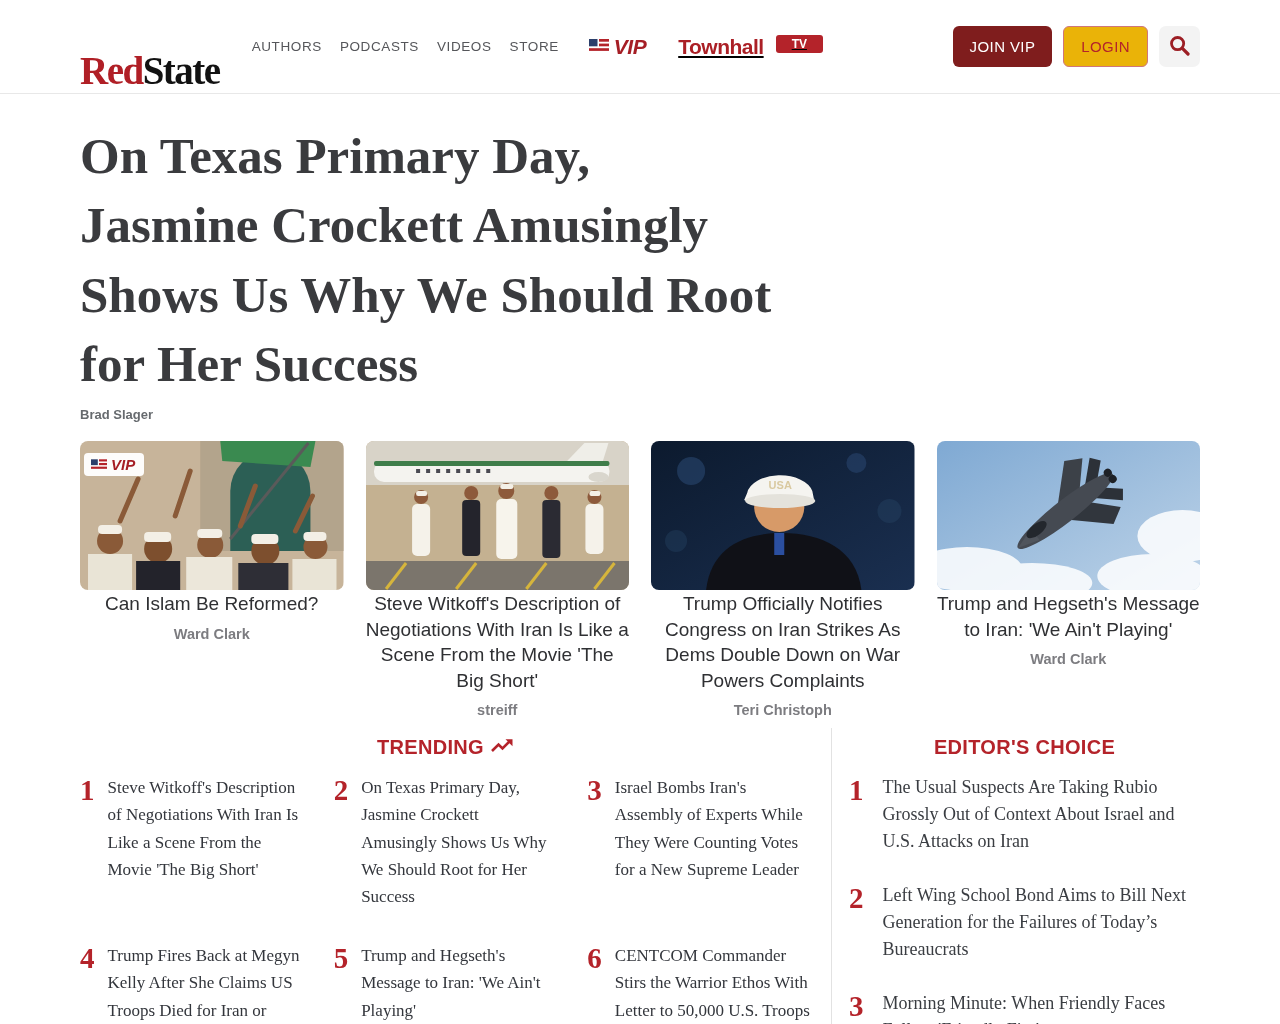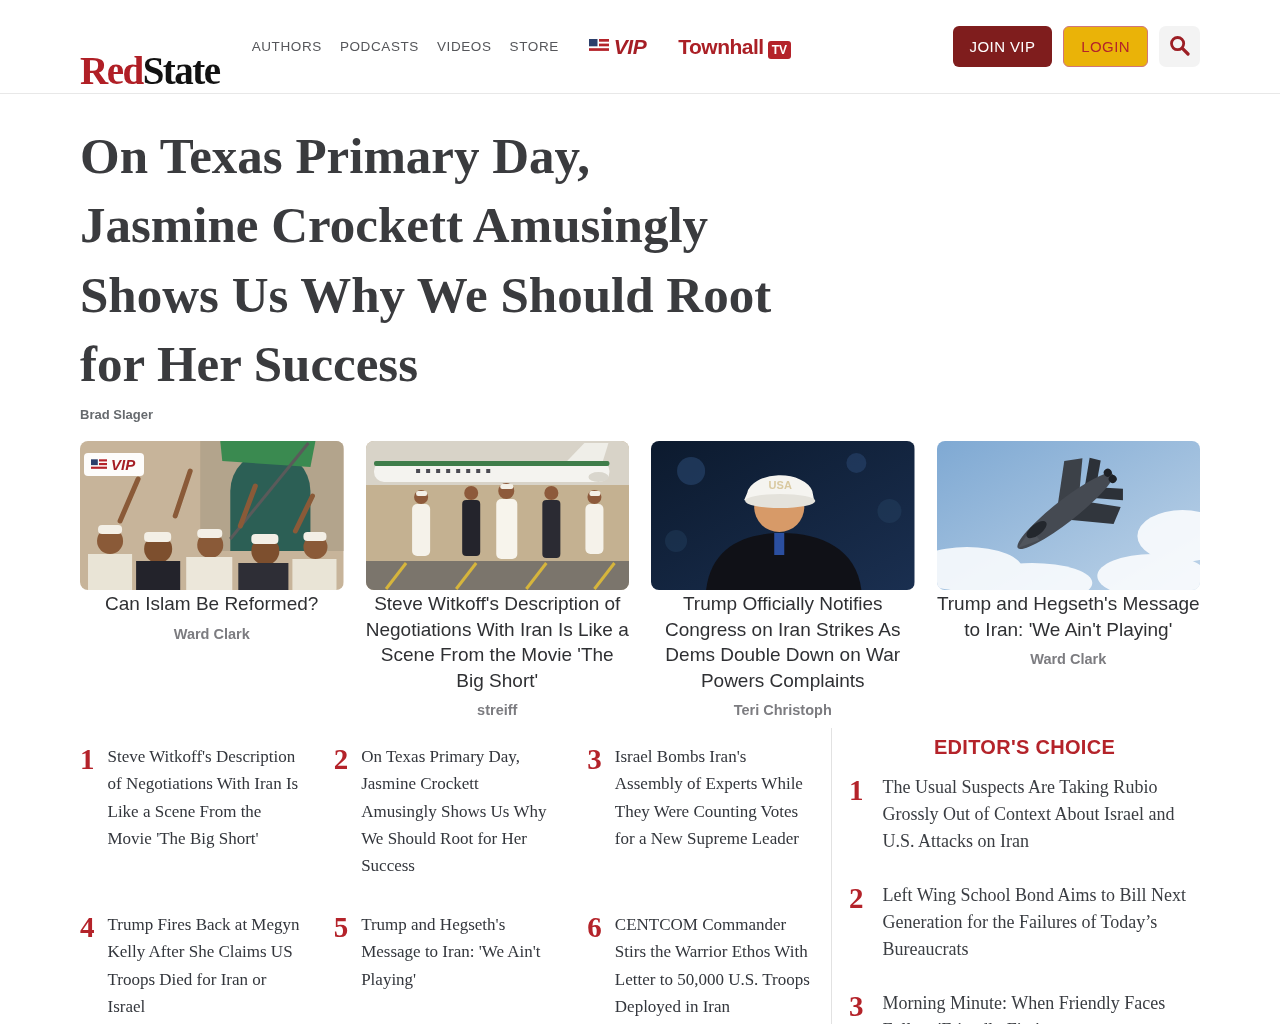--- a/index.html
+++ b/index.html
@@ -12,24 +12,24 @@
             padding:0 80px; border-bottom:1px solid #e8e8e8; }
   .logo { font-family:"Liberation Serif", serif; font-weight:700;
           font-size:39px; letter-spacing:-1.5px; cursor:pointer; white-space:nowrap;margin-top:48px; }
   .logo .red   { color:#b01f26; }
   .logo .black { color:#121212; }
   .nav { display:flex; gap:18px; margin-left:32px; align-items:center; }
   .nav-item { font-size:13.5px; color:#55565a; letter-spacing:.6px; cursor:pointer; }
   .viplogo { display:flex; align-items:center; gap:5px; margin-left:30px; cursor:pointer; }
   .viplogo .viptxt { font-style:italic; font-weight:bold; font-size:21px;
                      color:#a51e25; letter-spacing:-.5px; }
-  .townhall { display:flex; align-items:flex-end; gap:3px; margin-left:32px; cursor:pointer; }
+  .townhall { display:flex; align-items:flex-start; gap:3px; margin-left:32px; cursor:pointer;text-decoration:underline; }
   .townhall .thtxt { font-weight:bold; font-size:21px; color:#ab2026; letter-spacing:-.5px; }
   .townhall .tvbox { background:#b4232a; color:#fff; font-size:12px; font-weight:bold;
-                     padding:2px 4px; border-radius:3px; margin-left:1px; }
+                     padding:2px 16px; border-radius:3px; margin-left:9px; }
   .hdr-right { margin-left:auto; display:flex; align-items:center; gap:11px; }
   .btn-join  { background:#7f1d1d; color:#fff; border:none; border-radius:6px;
                padding:12px 17px; font-size:15px; letter-spacing:.4px; cursor:pointer;
                font-family:inherit; }
   .btn-login { background:#eab308; color:#b4232a; border:1px solid #cf767b; border-radius:6px;
                padding:11px 17px; font-size:15px; letter-spacing:.4px; cursor:pointer;
                font-family:inherit; }
   .btn-search { background:#f3f3f3; border:none; border-radius:7px; width:41px; height:41px;
                 display:flex; align-items:center; justify-content:center; cursor:pointer; }
 
@@ -272,20 +272,29 @@
         </svg>
       </div>
       <div class="card-title">Trump and Hegseth's Message to Iran: 'We Ain't Playing'</div>
       <div class="card-author">Ward Clark</div>
     </div>
   </div>
 
   <div class="bottom">
 
     <div class="trending-col">
+      <div class="sec-head">
+        <span>TRENDING</span>
+        <span>
+          <svg width="23" height="17" viewBox="0 0 23 17" fill="none">
+            <polyline points="1,14 7.5,7.5 11.5,11.5 19,4" stroke="#b4232a" stroke-width="2.6"></polyline>
+            <polygon points="14.5,2.2 21.5,2.2 21.5,9.2" fill="#b4232a"></polygon>
+          </svg>
+        </span>
+      </div>
 
       <div class="trend-grid">
         <div class="t-item">
           <span class="t-num">1</span>
           <span class="t-text">Steve Witkoff's Description of Negotiations With Iran Is Like a Scene From the Movie 'The Big Short'</span>
         </div>
         <div class="t-item">
           <span class="t-num">2</span>
           <span class="t-text">On Texas Primary Day, Jasmine Crockett Amusingly Shows Us Why We Should Root for Her Success</span>
         </div>

